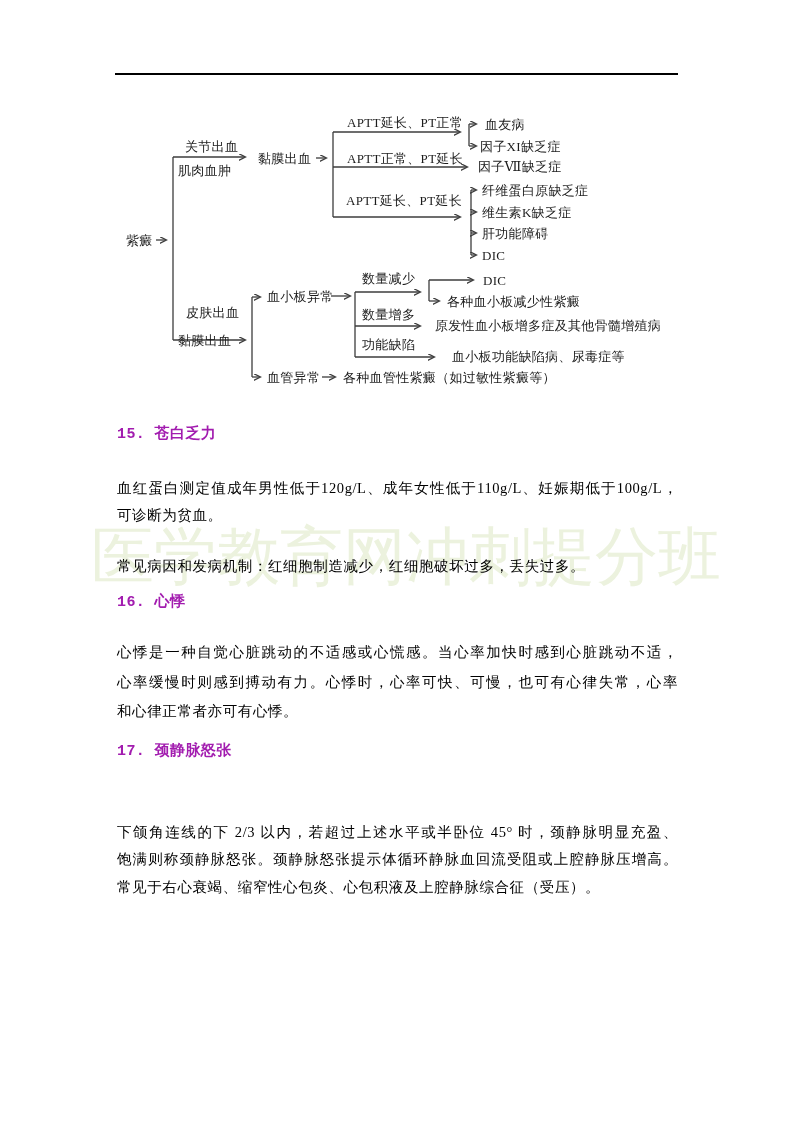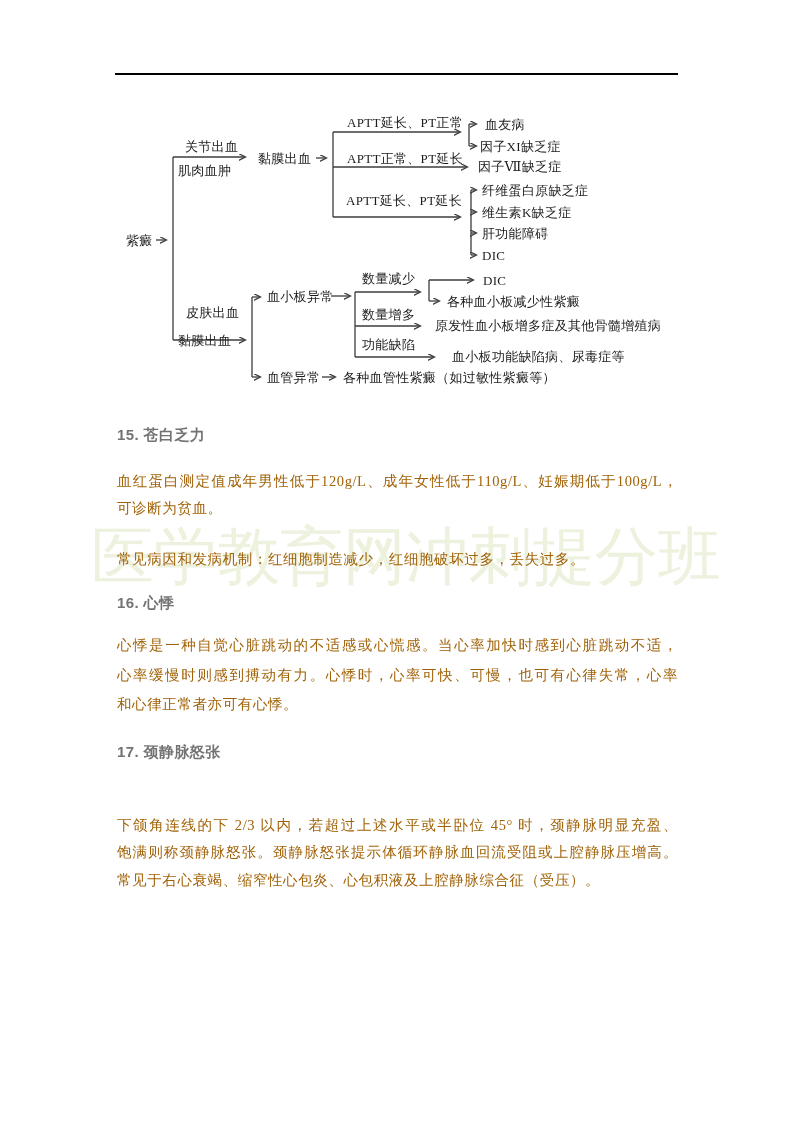--- a/index.html
+++ b/index.html
@@ -23,28 +23,29 @@
     letter-spacing:0px;z-index:0;
   }
   .fc-svg{position:absolute;left:0;top:0;z-index:1;pointer-events:none;}
   .fc{
     position:absolute;transform:translateY(-50%);
     font-size:13px;line-height:15px;white-space:nowrap;
     color:#1c1c1c;z-index:1;letter-spacing:0.3px;
   }
   .hd{
     position:absolute;left:117px;z-index:1;
-    font-family:Liberation Sans, sans-serif;
+    font-family:Liberation Mono, monospace;
     font-weight:bold;font-size:15px;line-height:20px;
-    letter-spacing:0.4px;color:#737373;white-space:nowrap;
+    letter-spacing:0.4px;color:#a21caf;white-space:nowrap;
   }
   .bl{
     position:absolute;left:117px;width:561px;z-index:1;
     font-size:14.5px;line-height:19px;letter-spacing:0.6px;
-    color:#a16207;
+    color:#000000;
+    margin-top:7px;
   }
   .just{text-align:justify;text-align-last:justify;}
 </style>
 </head>
 <body>
 
 <div class="page">
 
   <div class="wm" style="color: rgb(236, 242, 222);">医学教育网冲刺提分班</div>
 

